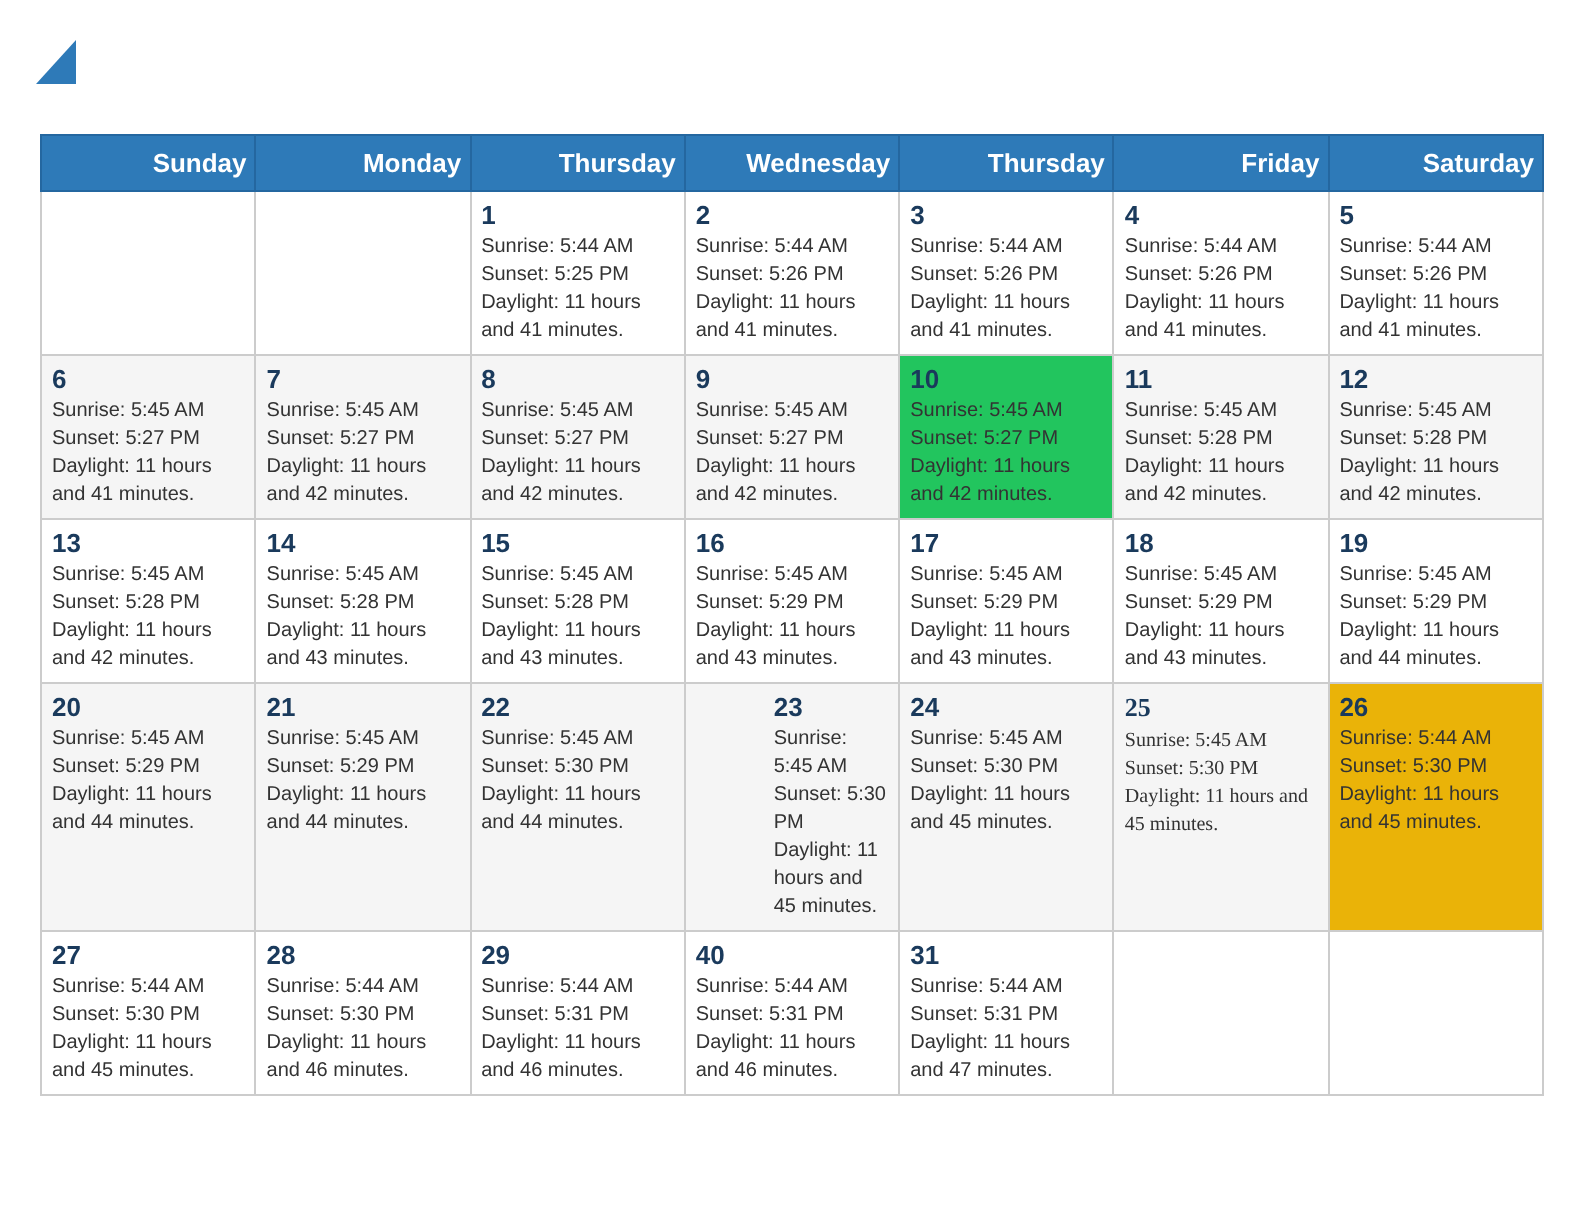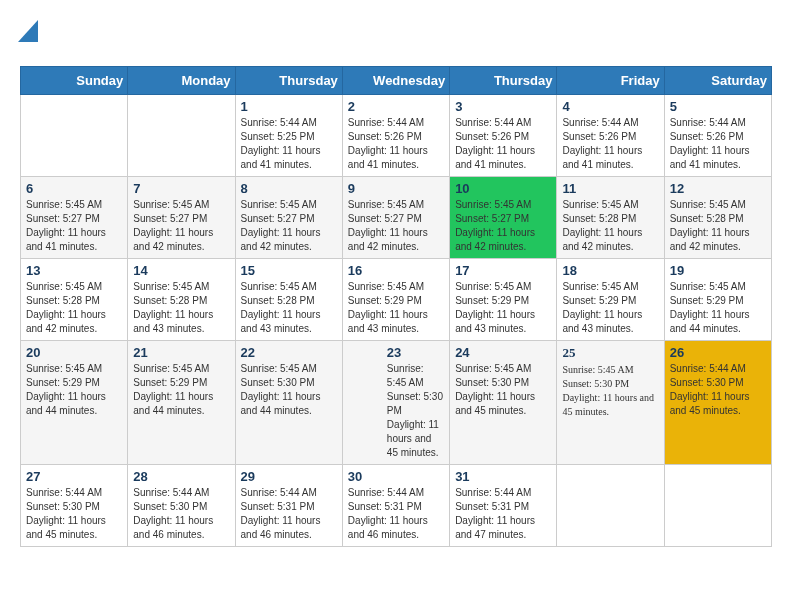--- a/index.html
+++ b/index.html
@@ -287,21 +287,21 @@
 Sunset: 5:30 PM
 Daylight: 11 hours and 46 minutes.</div>
         </td>
         <td>
           <span class="day-number">29</span>
           <div class="day-info" style="white-space: pre-line;">Sunrise: 5:44 AM
 Sunset: 5:31 PM
 Daylight: 11 hours and 46 minutes.</div>
         </td>
         <td>
-          <span class="day-number">30</span>
+          <span class="day-number">40</span>
           <div class="day-info" style="white-space: pre-line;">Sunrise: 5:44 AM
 Sunset: 5:31 PM
 Daylight: 11 hours and 46 minutes.</div>
         </td>
         <td>
           <span class="day-number">31</span>
           <div class="day-info" style="white-space: pre-line;">Sunrise: 5:44 AM
 Sunset: 5:31 PM
 Daylight: 11 hours and 47 minutes.</div>
         </td>

